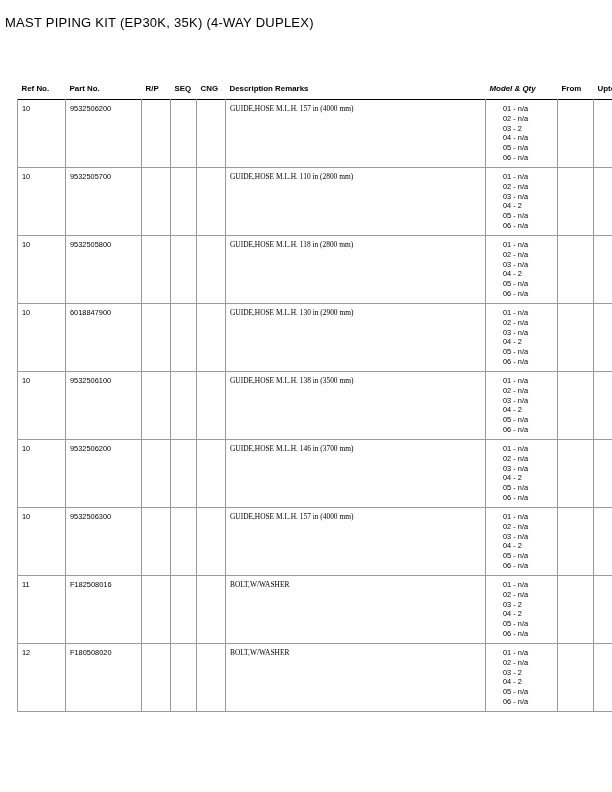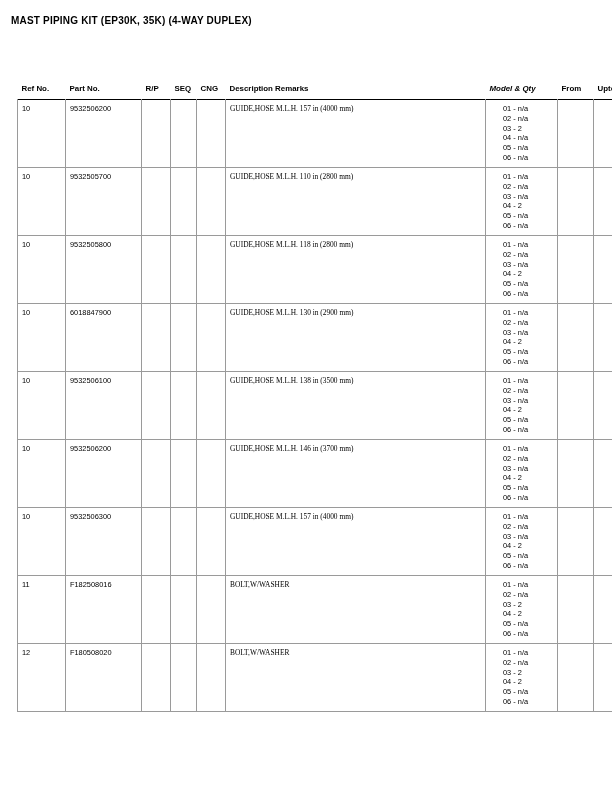--- a/index.html
+++ b/index.html
@@ -17,24 +17,24 @@
   }
   .page {
     position: relative;
     width: 612px;
     height: 792px;
     box-sizing: border-box;
     padding: 0 17px;
   }
   .doc-title {
     position: absolute;
-    left: 11px;
+    left: 5px;
     top: 15px;
-    font-size: 10px;
-    font-weight: bold;
+    font-size: 13px;
+    font-weight: normal;
     letter-spacing: 0.02em;
     white-space: nowrap;
   }
   .breadcrumb {
     position: absolute;
     left: 18px;
     top: 40px;
     font-size: 8.1px;
     font-weight: bold;
     letter-spacing: 0.01em;

